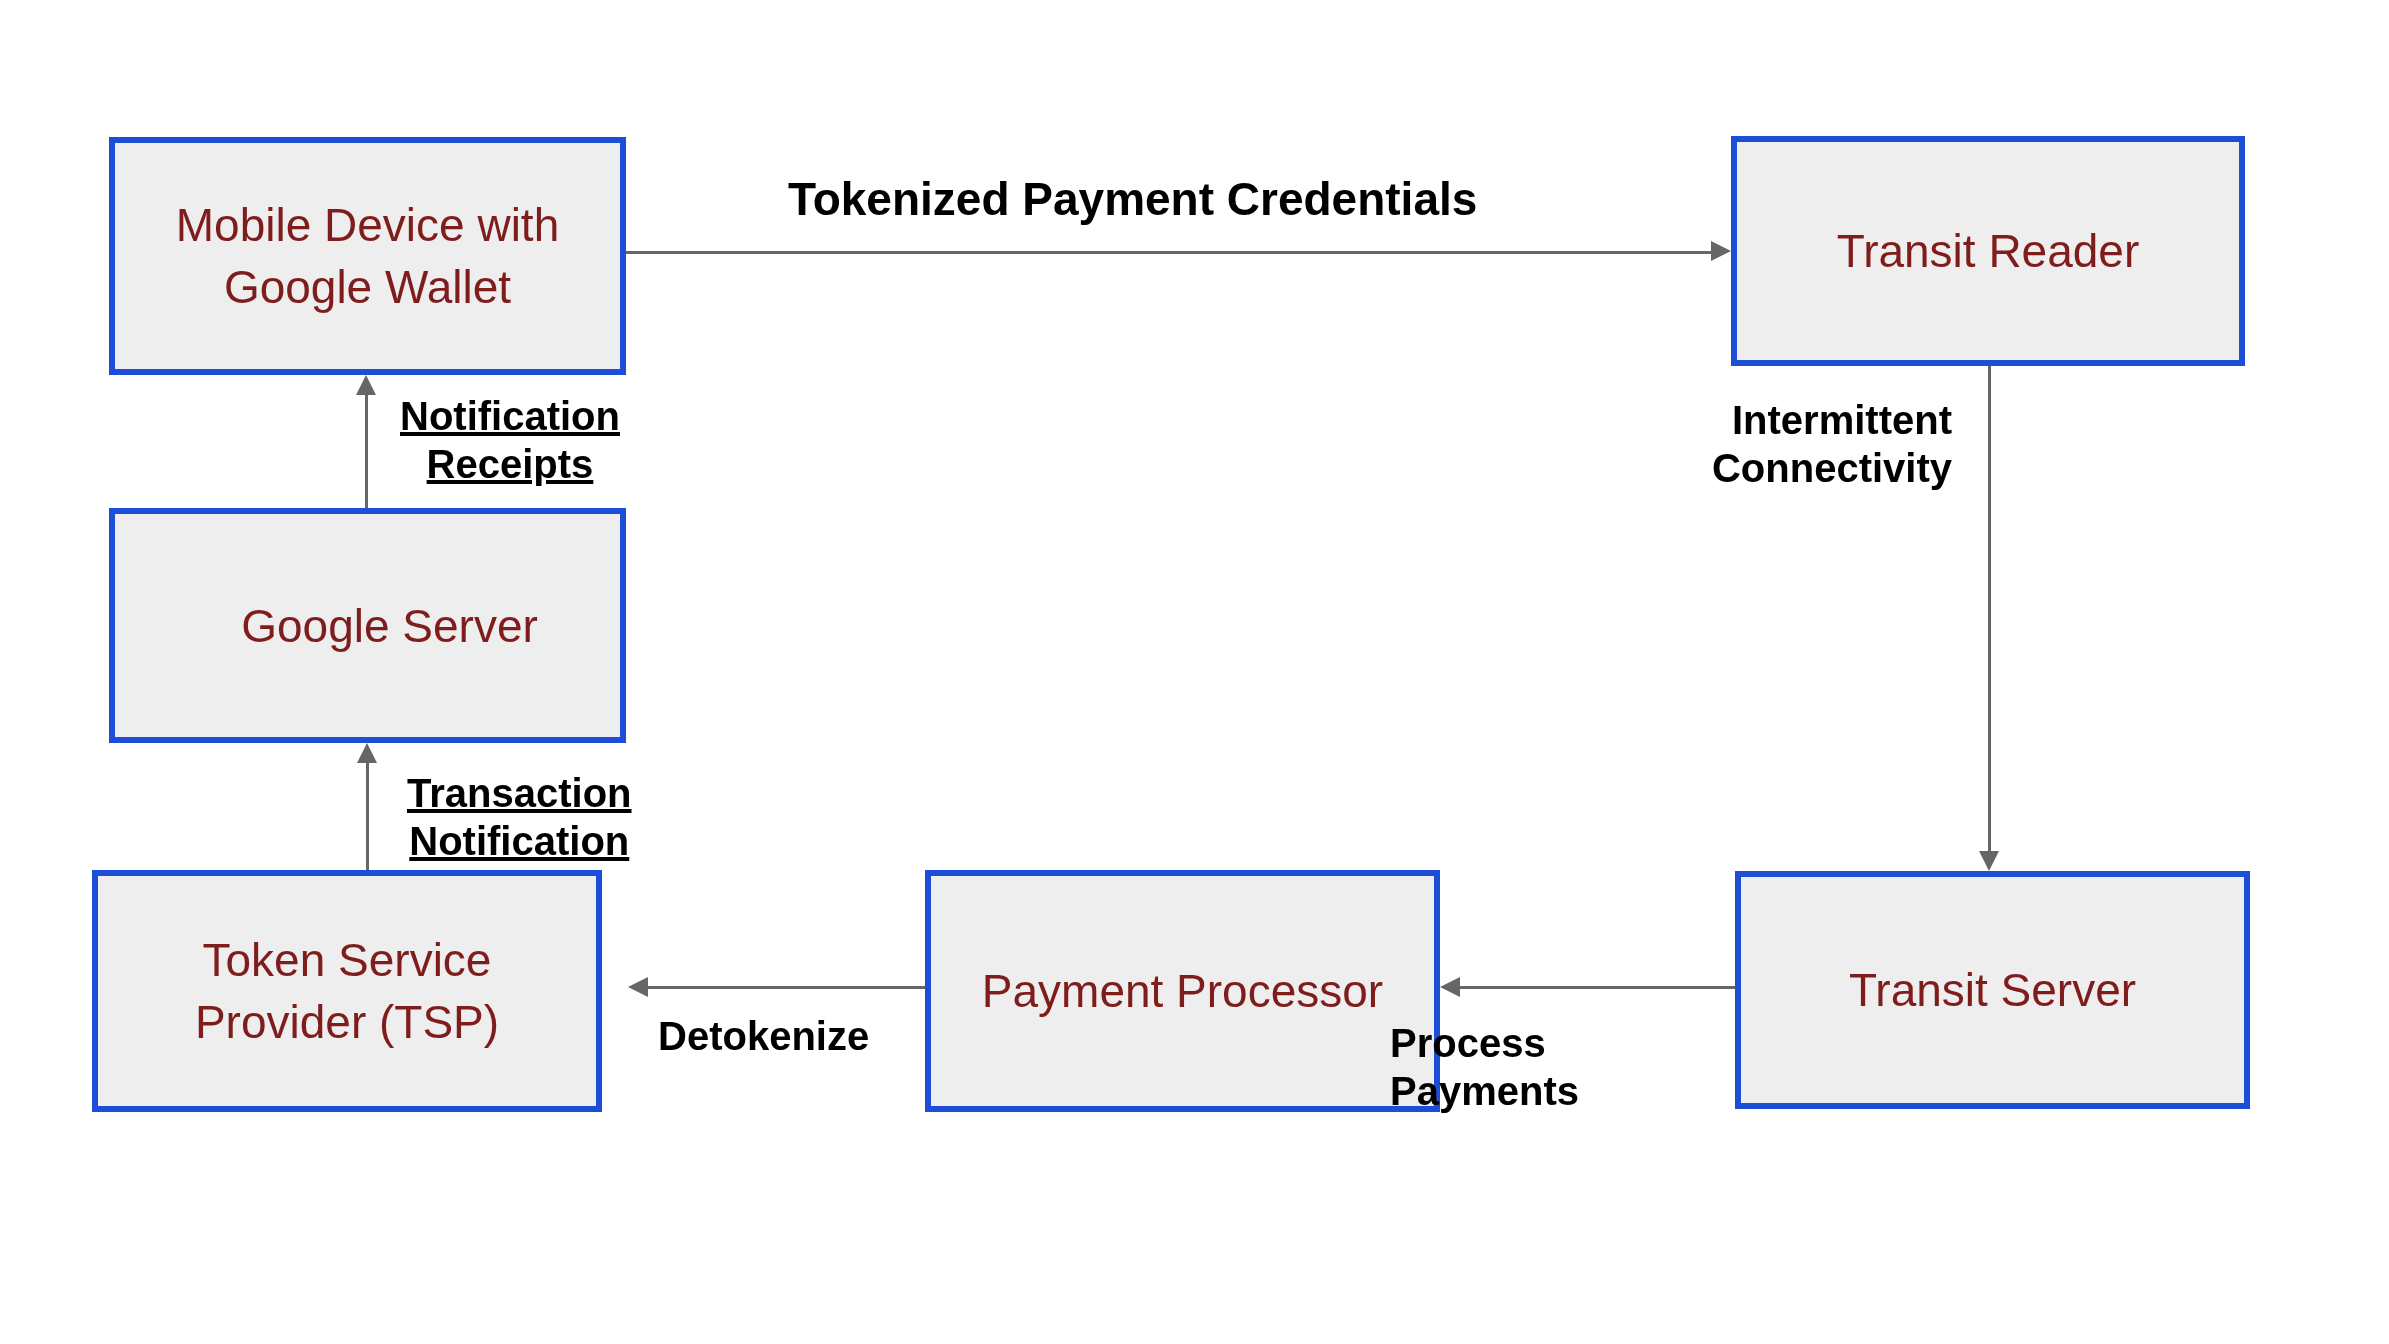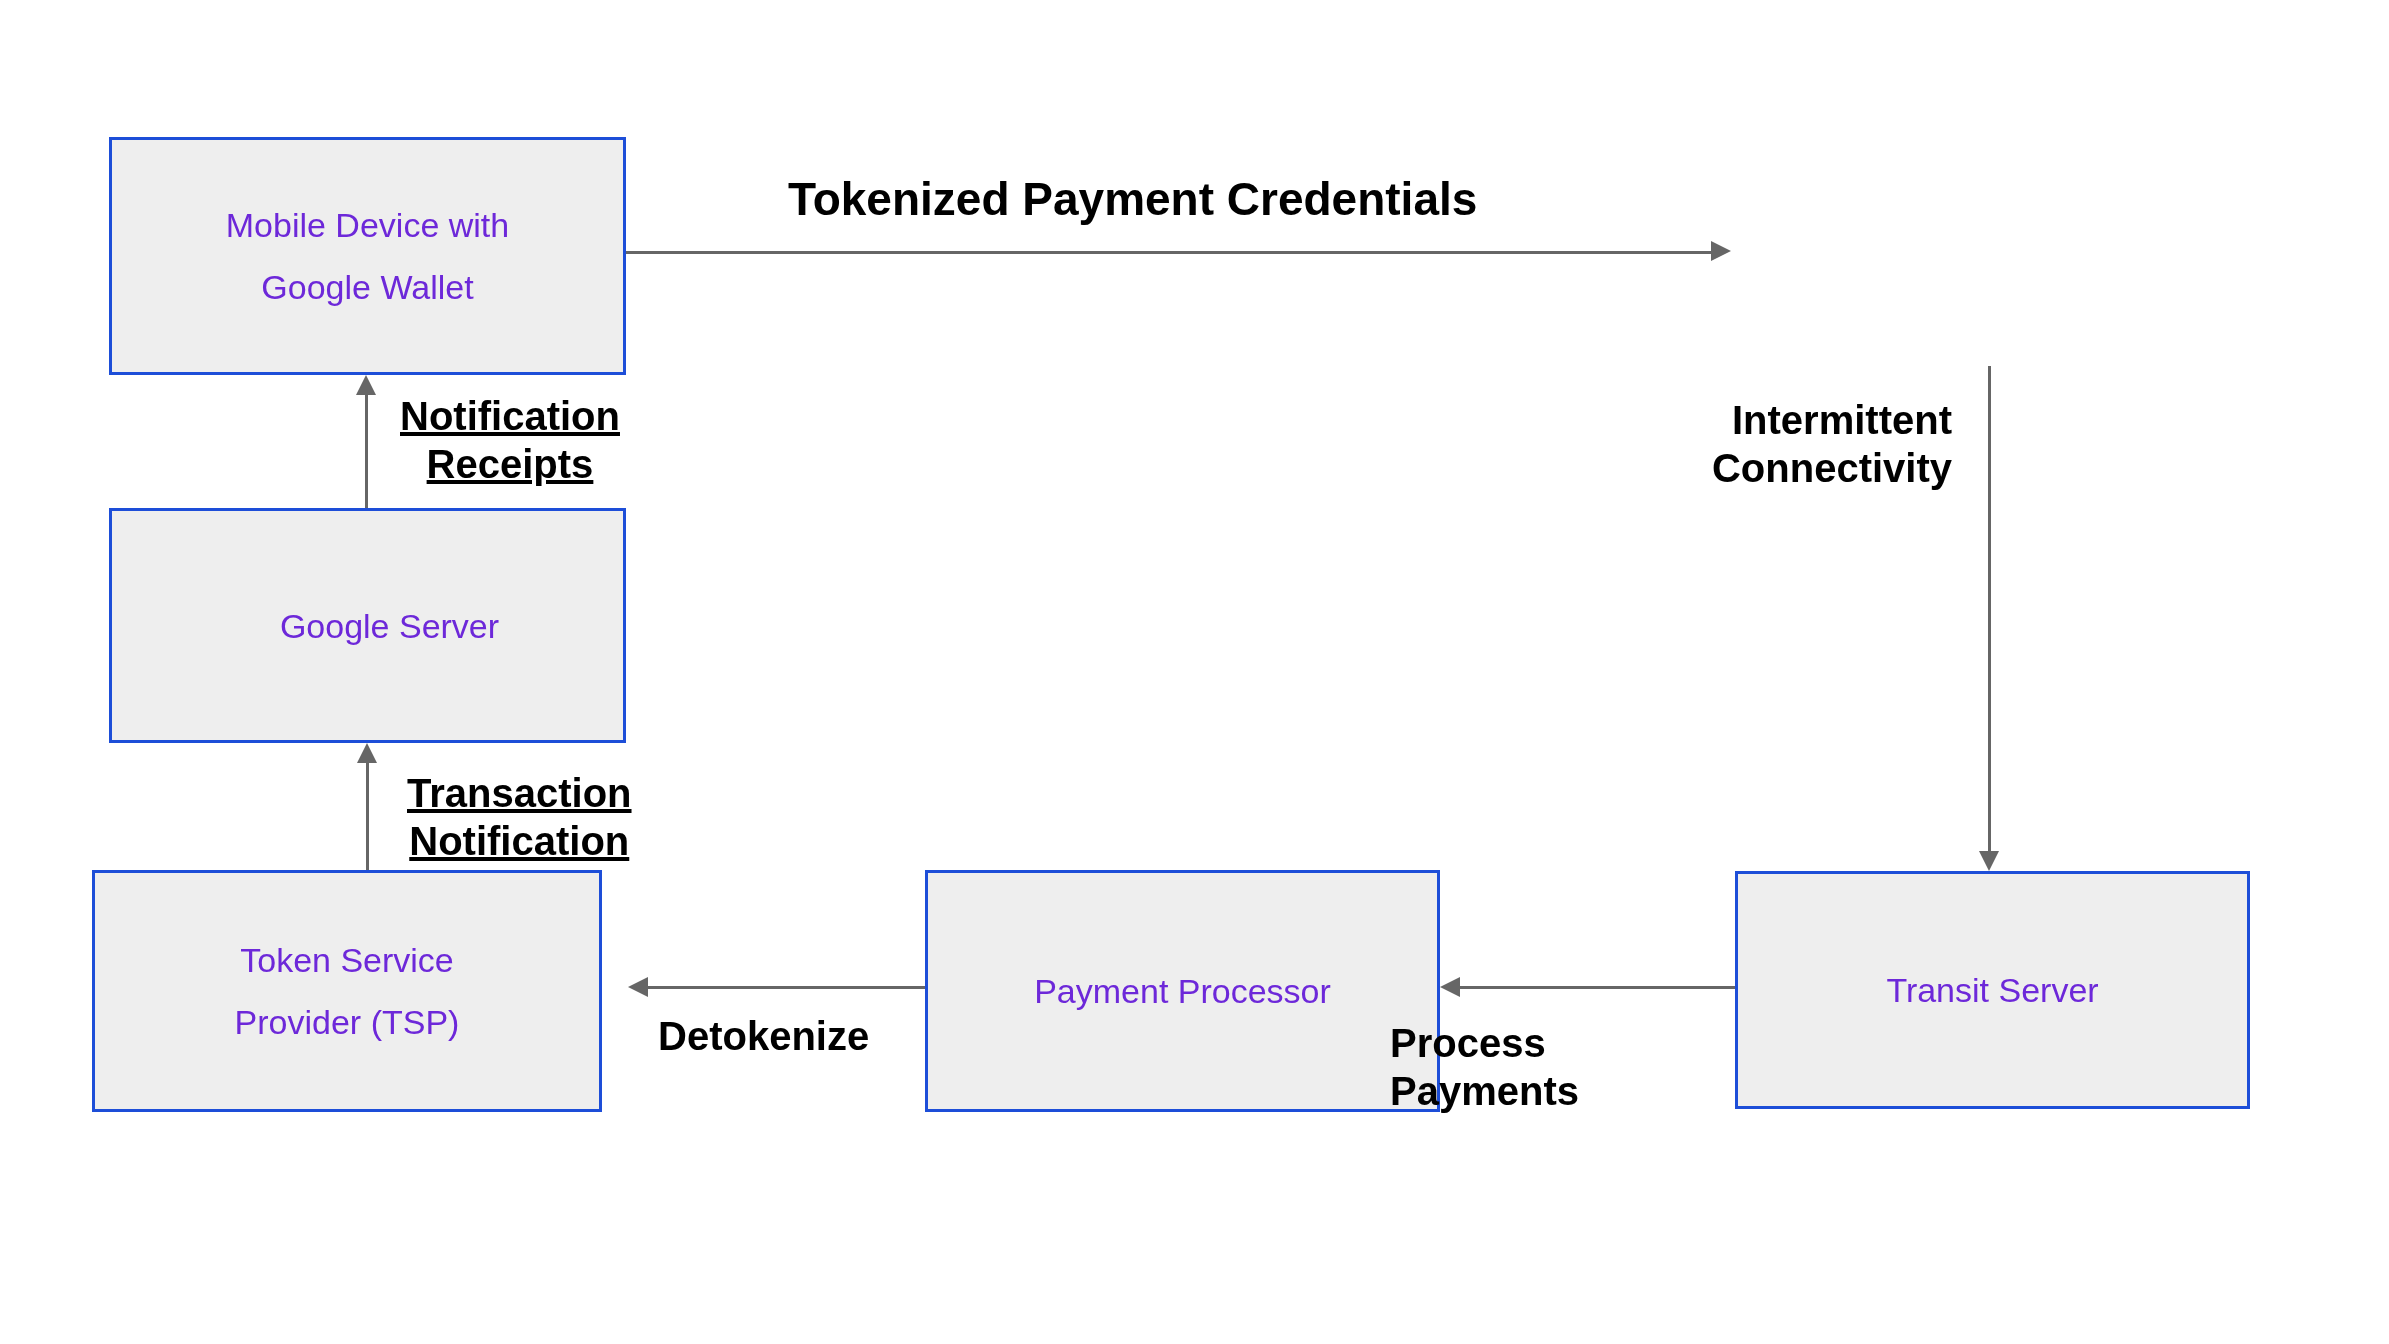--- a/index.html
+++ b/index.html
@@ -7,24 +7,24 @@
     position:relative;
     width:2389px;height:1344px;
     background:#ffffff;
     font-family:"Liberation Sans", sans-serif;
     overflow:hidden;
   }
   .node{
     position:absolute;
     box-sizing:border-box;
     background:#eeeeee;
-    border:3px solid #1d4ed8;
+    border:6px solid #1d4ed8;
     display:flex;align-items:center;justify-content:center;
     text-align:center;
-    font-size:34px;line-height:62px;color:#6d28d9;
+    font-size:46px;line-height:62px;color:#7f1d1d;
     white-space:pre-line;
   }
   .hline,.vline{position:absolute;background:#666666;}
   .arr{position:absolute;width:0;height:0;}
   .arr-right{border-top:10px solid transparent;border-bottom:10px solid transparent;border-left:20px solid #666666;}
   .arr-left{border-top:10px solid transparent;border-bottom:10px solid transparent;border-right:20px solid #666666;}
   .arr-up{border-left:10px solid transparent;border-right:10px solid transparent;border-bottom:20px solid #666666;}
   .arr-down{border-left:10px solid transparent;border-right:10px solid transparent;border-top:20px solid #666666;}
   .lbl{
     position:absolute;
@@ -38,20 +38,21 @@
   .ta-l{text-align:center;text-decoration:underline;}
 </style>
 </head>
 <body>
 
 <div class="stage">
 
   <div class="node" style="left:109px;top:137px;width:517px;height:238px;">Mobile Device with
 Google Wallet</div>
 
+  <div class="node" style="left:1731px;top:136px;width:514px;height:230px;">Transit Reader</div>
 
   <div class="node" style="left:109px;top:508px;width:517px;height:235px;padding-left:44px;">Google Server</div>
 
   <div class="node" style="left:92px;top:870px;width:510px;height:242px;">Token Service
 Provider (TSP)</div>
 
   <div class="node" style="left:1735px;top:871px;width:515px;height:238px;">Transit Server</div>
 
   <div class="node" style="left:925px;top:870px;width:515px;height:242px;">Payment Processor</div>
 

